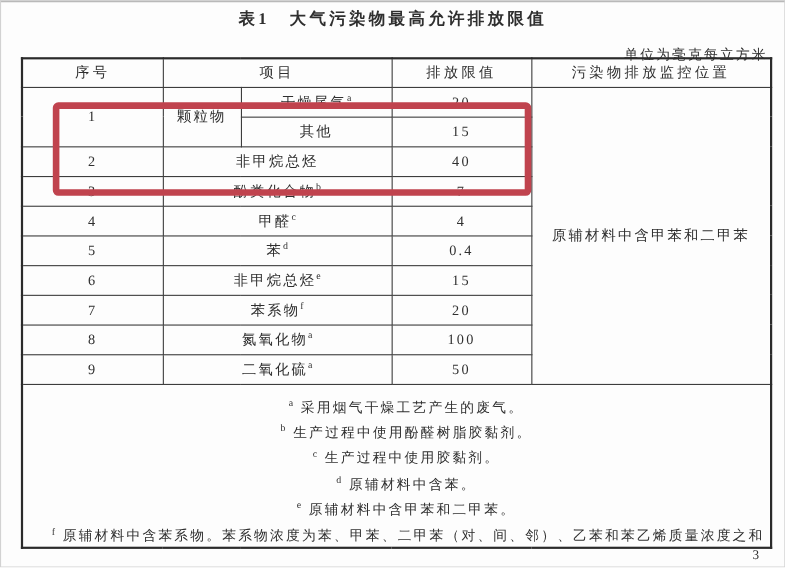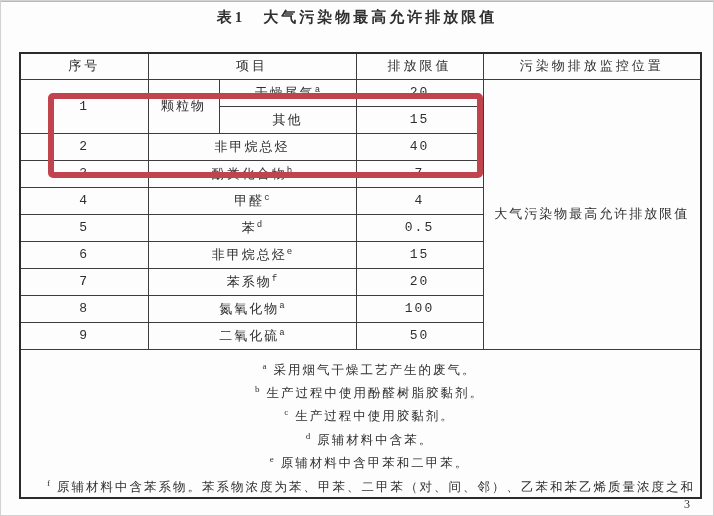--- a/index.html
+++ b/index.html
@@ -27,21 +27,21 @@
     font-size:13px;
   }
   table.limits th, table.limits td {
     border:1px solid #3d3d3d;
     text-align:center; vertical-align:middle;
     font-weight:normal; letter-spacing:2px;
     overflow:hidden;
   }
   table.limits { border:2px solid #2b2b2b; }
   tr.hdr th { height:26px; letter-spacing:3px; }
-  tr.datarow td { height:27px;font-family:Liberation Mono, monospace; }
+  tr.datarow td { height:27px; }
   td.num { letter-spacing:0.5px; }
   sup.fnmark { font-size:9px; letter-spacing:0; vertical-align:super; line-height:0; }
 
   td.monitor { letter-spacing:2.5px; }
 
   td.footnotes {
     height:124px; text-align:left; vertical-align:top;
     padding:7px 8px 0 26px; letter-spacing:1.5px; font-size:12.5px;border-radius:21px;
   }
   .fn { line-height:19.3px; white-space:nowrap; }
@@ -56,20 +56,21 @@
   .page-number {
     position:absolute; right:24px; top:497px; font-size:12px;
   }
 </style>
 </head>
 <body>
 
 <div class="page">
 
   <div class="doc-title">表1　大气污染物最高允许排放限值</div>
+  <div class="unit-note">单位为毫克每立方米</div>
 
   <table class="limits">
     <colgroup>
       <col style="width:128px">
         <col style="width:71px">
         <col style="width:137px">
         <col style="width:127px">
         <col style="width:218px">
     </colgroup>
     <tbody>
@@ -78,21 +79,21 @@
         <th colspan="2">项目</th>
         <th>排放限值</th>
         <th>污染物排放监控位置</th>
       </tr>
 
       <tr class="datarow">
         <td rowspan="2">1</td>
         <td rowspan="2">颗粒物</td>
         <td><span>干燥尾气</span><sup class="fnmark">a</sup></td>
         <td class="num">20</td>
-        <td rowspan="10" class="monitor">大气污染物最高允许排放限值</td>
+        <td rowspan="10" class="monitor">原辅材料中含甲苯和二甲苯</td>
       </tr>
       <tr class="datarow">
         <td><span>其他</span><sup class="fnmark"></sup></td>
         <td class="num">15</td>
       </tr>
 
       <tr class="datarow">
         <td>2</td>
         <td colspan="2"><span>非甲烷总烃</span><sup class="fnmark"></sup></td>
         <td class="num">40</td>
@@ -103,21 +104,21 @@
         <td class="num">7</td>
       </tr>
       <tr class="datarow">
         <td>4</td>
         <td colspan="2"><span>甲醛</span><sup class="fnmark">c</sup></td>
         <td class="num">4</td>
       </tr>
       <tr class="datarow">
         <td>5</td>
         <td colspan="2"><span>苯</span><sup class="fnmark">d</sup></td>
-        <td class="num">0.5</td>
+        <td class="num">0.4</td>
       </tr>
       <tr class="datarow">
         <td>6</td>
         <td colspan="2"><span>非甲烷总烃</span><sup class="fnmark">e</sup></td>
         <td class="num">15</td>
       </tr>
       <tr class="datarow">
         <td>7</td>
         <td colspan="2"><span>苯系物</span><sup class="fnmark">f</sup></td>
         <td class="num">20</td>

